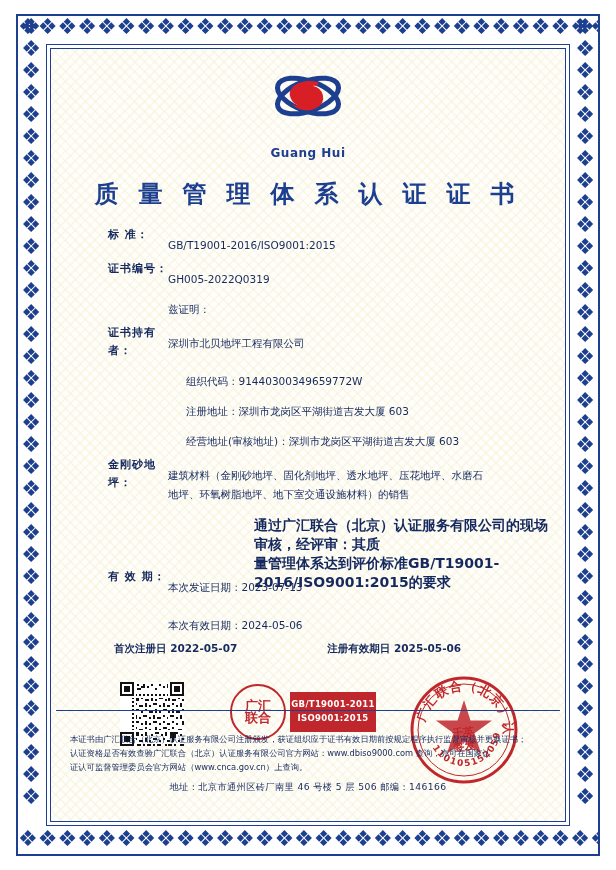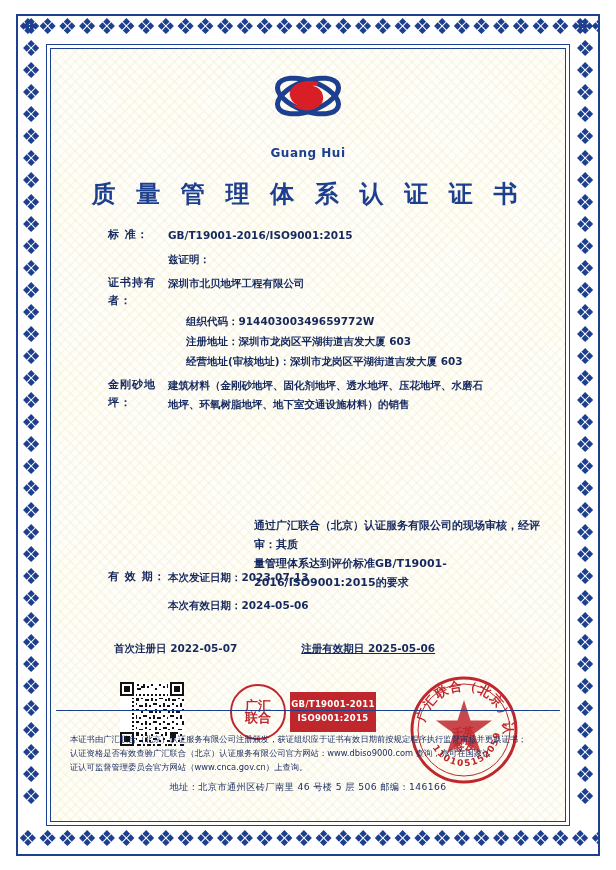--- a/index.html
+++ b/index.html
@@ -118,21 +118,21 @@
   
   .cert-title {
     position: absolute;
     left: 0; right: 0;
     top: 124px;
     text-align: center;
     font-size: 24px;
     font-weight: bold;
     color: #1d3f8f;
     letter-spacing: 7px;
-    font-family: Liberation Sans, sans-serif;
+    font-family: Liberation Serif, serif;
   }
 
   
   .fields {
     position: absolute;
     left: 0;
     top: 172px;
     width: 504px;
     font-size: 10.5px;
     color: #16295e;
@@ -150,38 +150,39 @@
     box-sizing: border-box;
     font-weight: bold;
     color: #16295e;
     font-size: 11px;
     letter-spacing: 1px;
     line-height: 18px;
   }
   .val {
     flex: 1;
     line-height: 18px;
-    font-weight: bold;
+    font-weight: normal;
     color: #16295e;
     font-size: 10.5px;
+    margin-top: 10px;
   }
   .row.gap { margin-bottom: 6px; }
   .indent { padding-left: 18px; }
 
   .std-row .val { font-size: 10.5px; }
 
   .scope-line { line-height: 19px; }
 
   
   .para {
     position: absolute;
     left: 198px;
     top: 462px;
     width: 300px;
-    font-size: 11px;
+    font-size: 14px;
     line-height: 19px;
     font-weight: bold;
     color: #16295e;
   }
 
   
   .validity {
     position: absolute;
     left: 0;
     top: 514px;
@@ -194,21 +195,21 @@
     position: absolute;
     left: 0;
     top: 588px;
     width: 504px;
     display: flex;
     font-size: 10.5px;
     font-weight: bold;
     color: #16295e;
   }
   .reg-first { padding-left: 58px; }
-  .reg-second { padding-left: 64px; text-decoration: underline; }
+  .reg-second { padding-left: 90px; }
 
   
   .seal-area {
     position: absolute;
     left: 0;
     top: 620px;
     width: 504px;
     height: 96px;
   }
   .qr {
@@ -343,20 +344,24 @@
 
     <div class="cert-title">质 量 管 理 体 系 认 证 证 书</div>
 
     <div class="fields">
 
       <div class="row std-row gap">
         <div class="lbl">标  准：</div>
         <div class="val">GB/T19001-2016/ISO9001:2015</div>
       </div>
 
+      <div class="row">
+        <div class="lbl">证书编号：</div>
+        <div class="val">GH005-2022Q0319</div>
+      </div>
 
       <div class="row gap">
         <div class="lbl"></div>
         <div class="val">兹证明：</div>
       </div>
 
       <div class="row">
         <div class="lbl">证书持有者：</div>
         <div class="val">深圳市北贝地坪工程有限公司</div>
       </div>

